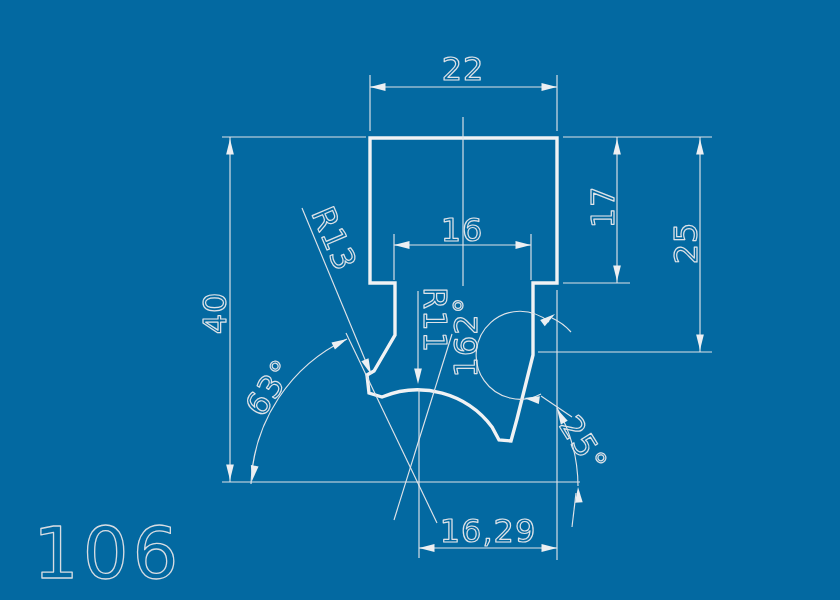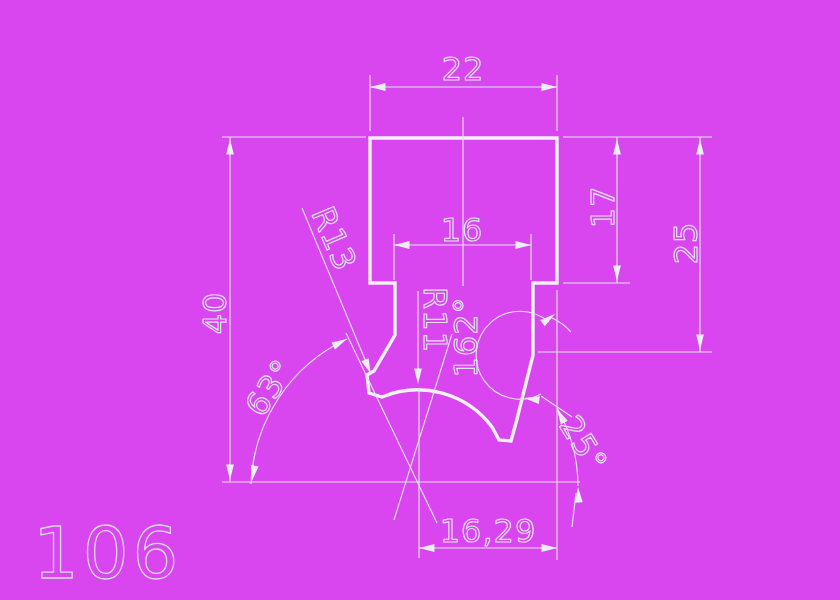--- a/index.html
+++ b/index.html
@@ -1,16 +1,16 @@
 <!DOCTYPE html>
 <html><head>
 <meta charset="utf-8">
 <style>
   html,body{margin:0;padding:0;background:#242932;}
-  .stage{position:relative;width:840px;height:600px;background:#d946ef;overflow:hidden;
+  .stage{position:relative;width:840px;height:600px;background:#0369a1;overflow:hidden;
          font-family:"DejaVu Sans",sans-serif;}
   svg{display:block;}
   .thick{stroke:#f0f2f4;stroke-width:3.4;fill:none;stroke-linejoin:miter;stroke-linecap:square;}
   .thin{stroke:#dfe3e8;stroke-width:1.15;fill:none;stroke-linecap:butt;}
   .arrow{fill:#eceff2;stroke:none;}
   .dimtext{font-family:"DejaVu Sans",sans-serif;font-size:32px;fill:none;stroke:#dfe3e8;
            stroke-width:1.2;stroke-linejoin:round;letter-spacing:1px;}
   .parttext{font-family:"DejaVu Sans",sans-serif;font-size:72px;fill:none;stroke:#d7dce2;
             stroke-width:1.3;stroke-linejoin:round;letter-spacing:4px;}
 </style>

